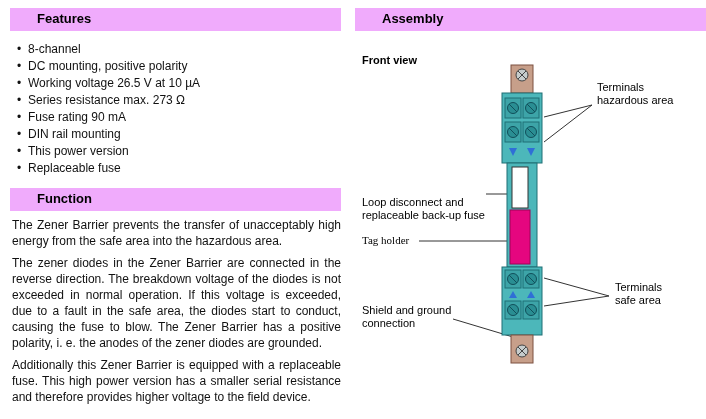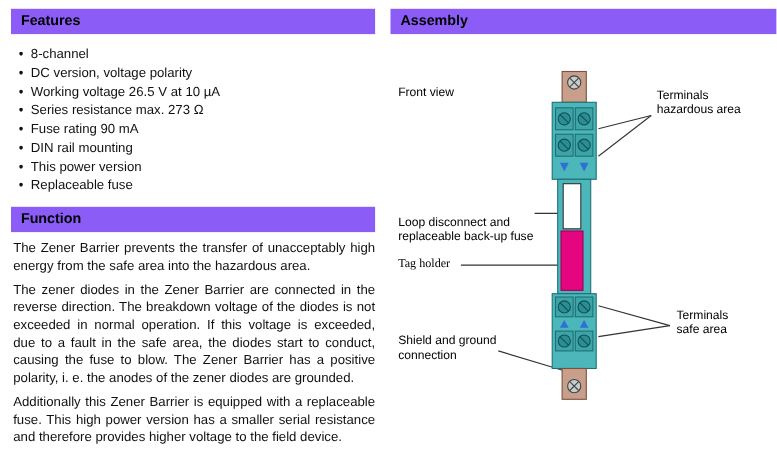--- a/index.html
+++ b/index.html
@@ -12,22 +12,22 @@
     height: 419px;
     background: #ffffff;
     overflow: hidden;
   }
 
   .col { position: absolute; top: 8px; }
   .col-left  { left: 10px;  width: 331px; }
   .col-right { left: 355px; width: 360px; }
 
   .section-header {
-    background: #8b5cf6;
-    padding: 4px 9px 5px 9px;
+    background: #f0abfc;
+    padding: 4px 9px 5px 27px;
   }
   .section-title {
     font-size: 13px;
     font-weight: bold;
     color: #000;
     line-height: 14px;
   }
 
   .feature-list {
     list-style: none;
@@ -55,21 +55,21 @@
     margin-bottom: 6px;
   }
 
   .diagram-label {
     position: absolute;
     font-size: 11px;
     line-height: 13px;
     color: #000;
     white-space: nowrap;
   }
-  .front-view-label { left: 362px; top: 78px; font-weight: normal; }
+  .front-view-label { left: 362px; top: 54px; font-weight: bold; }
 
   .device-svg {
     position: absolute;
     left: 355px;
     top: 60px;
     pointer-events: none;
   }
 </style>
 </head>
 <body>
@@ -77,21 +77,21 @@
 <div class="page">
 
   <section class="col col-left">
 
     <header class="section-header">
       <h2 class="section-title">Features</h2>
     </header>
 
     <ul class="feature-list">
       <li class="feature-item">8-channel</li>
-      <li class="feature-item">DC version, voltage polarity</li>
+      <li class="feature-item">DC mounting, positive polarity</li>
       <li class="feature-item">Working voltage 26.5 V at 10 µA</li>
       <li class="feature-item">Series resistance max. 273 Ω</li>
       <li class="feature-item">Fuse rating 90 mA</li>
       <li class="feature-item">DIN rail mounting</li>
       <li class="feature-item">This power version</li>
       <li class="feature-item">Replaceable fuse</li>
     </ul>
 
     <header class="section-header">
       <h2 class="section-title">Function</h2>

